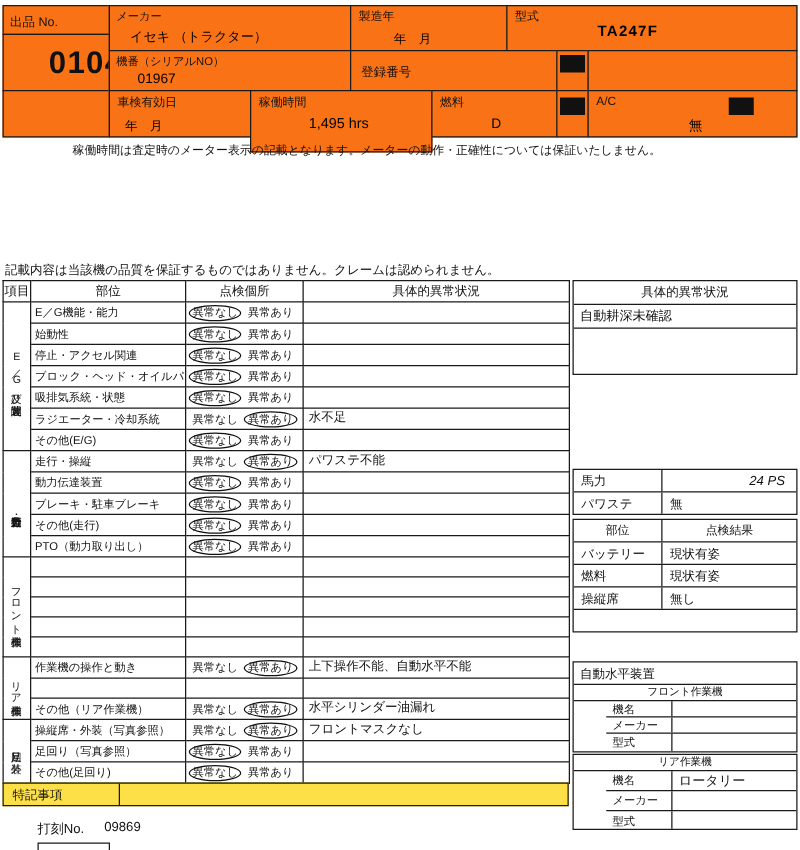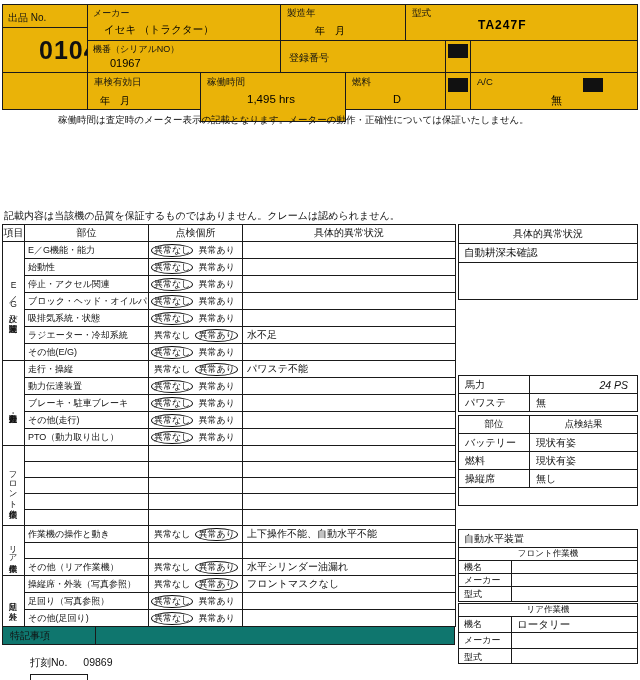--- a/index.html
+++ b/index.html
@@ -1,21 +1,21 @@
 <!DOCTYPE html>
 <html><head>
 <meta charset="utf-8">
 <style>
   * { margin:0; padding:0; box-sizing:border-box; }
   html,body { background:#fff; }
   body { font-family:"Liberation Sans","DejaVu Sans",sans-serif; color:#111; }
   .sheet { position:relative; width:640px; height:680px; background:#fff; overflow:hidden; }
 
   
-  .cell { position:absolute; border:1px solid #1a1a1a; background:#eab308; }
+  .cell { position:absolute; border:1px solid #1a1a1a; background:#f97316; }
   .lbl { position:absolute; white-space:nowrap; color:#111; }
   .val { position:absolute; white-space:nowrap; color:#000; }
   .big { position:absolute; left:0; right:0; top:8px; text-align:center;
          font-size:25px; font-weight:bold; letter-spacing:1px;margin-left:36px; }
   .bb  { position:absolute; background:#111; width:20px; height:14px; left:2px; top:3px; }
 
   .meternote { position:absolute; left:58px; top:114px; font-size:9.5px; white-space:nowrap; }
   .disclaimer { position:absolute; left:4px; top:209px; font-size:10px; white-space:nowrap; }
 
   
@@ -28,21 +28,21 @@
   .vlabel { display:inline-block; writing-mode:vertical-rl; text-orientation:upright;
             font-size:8.5px; line-height:20px; letter-spacing:0; white-space:nowrap; }
   td.part { font-size:9px; padding-left:3px; }
   td.check { font-size:9px; padding-left:2px; }
   td.detail { font-size:10px; padding-left:4px; }
   .mark { display:inline-block; font-size:9px; line-height:11px; padding:0 2px;
           border:1.5px solid transparent; border-radius:50%; margin-right:2px; }
   .mark.circled { border-color:#111; }
 
   .notesrow { display:flex; width:453px; height:19px; border:1px solid #1a1a1a;
-              margin-top:-1px; align-items:center; background:#0f766e; }
+              margin-top:-1px; align-items:center; background:#fde047; }
   .noteslabel { width:93px; border-right:1px solid #1a1a1a; height:100%;
                 display:flex; align-items:center; padding-left:7px; font-size:10px; }
   .notesvalue { flex:1; padding-left:8px; font-size:10px; }
   .stamp { margin-top:11px; margin-left:28px; display:flex; gap:16px; font-size:10.5px; }
   .cutbox { margin-left:28px; margin-top:4px; width:58px; height:14px; border:1px solid #1a1a1a; }
 
   
   .sbox { position:absolute; border:1px solid #1a1a1a; background:#fff; overflow:hidden; }
   .abhead { height:19px; border-bottom:1px solid #1a1a1a; display:flex; align-items:center;
             justify-content:center; font-size:10px; }
@@ -54,21 +54,21 @@
   .shc2 { flex:1; display:flex; align-items:center; justify-content:center; }
   .srow { display:flex; height:18px; border-bottom:1px solid #1a1a1a; font-size:10px; }
   .srow.last { border-bottom:none; }
   .sc1 { width:71px; border-right:1px solid #1a1a1a; display:flex; align-items:center; padding-left:6px; }
   .sc2 { flex:1; display:flex; align-items:center; padding-left:6px; }
   .sc2.right { justify-content:flex-end; padding-right:9px; font-size:10.5px;font-style:italic; }
   .levelrow { height:18px; border-bottom:1px solid #1a1a1a; display:flex; align-items:center;
               padding-left:5px; font-size:10px; }
   .subhead { height:13px; border-bottom:1px solid #1a1a1a; display:flex; align-items:center;
              justify-content:center; font-size:8.5px; }
-  .nrow { display:flex; border-bottom:1px solid #1a1a1a; font-size:9px; }
+  .nrow { display:flex; border-bottom:1px solid #1a1a1a; font-size:9px;margin-left:26px; }
   .nrow.last { border-bottom:none; }
   .nrow.h13 { height:13px; } .nrow.h14 { height:14px; } .nrow.h16 { height:16px; }
   .nc1 { width:53px; border-right:1px solid #1a1a1a; display:flex; align-items:center; padding-left:5px; }
   .nc2 { flex:1; display:flex; align-items:center; padding-left:5px; }
   .nc2.bigval { font-size:10.5px; }
 </style>
 </head>
 <body>
 
 <div class="sheet">

